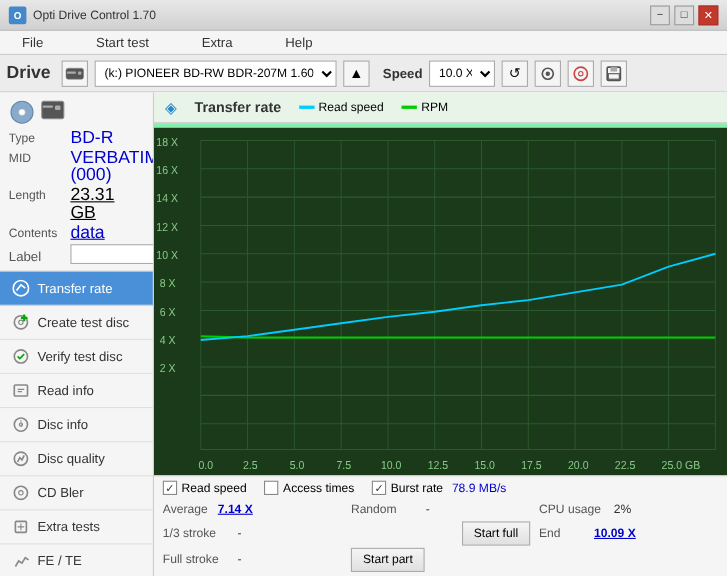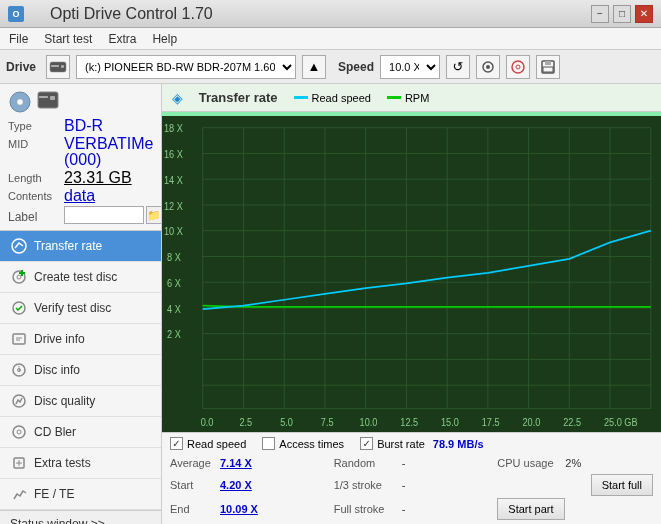--- a/index.html
+++ b/index.html
@@ -24,64 +24,64 @@
     .titlebar-icon {
       width: 16px; height: 16px;
       background: #4488cc;
       border-radius: 2px;
       margin-right: 6px;
       display: flex; align-items: center; justify-content: center;
       color: white; font-size: 9px; font-weight: bold;
     }
     .titlebar-title {
       flex: 1;
-      font-size: 16px;
-      color: #333;
-      margin-left: 20px;
+      font-size: 11px;
+      color: #333;
     }
     .titlebar-buttons {
       display: flex; gap: 4px;
     }
     .titlebar-btn {
       width: 18px; height: 18px;
       border: 1px solid #999;
       background: #ddd;
       display: flex; align-items: center; justify-content: center;
       font-size: 10px;
       cursor: pointer;
       color: #333;
     }
     .titlebar-btn.close { background: #c0392b; color: white; border-color: #a93226; }
     
     .menubar {
       background: #f5f5f5;
       height: 22px;
       display: flex;
       align-items: center;
-      padding: 0 1px;
+      padding: 0 12px;
       border-bottom: 1px solid #ccc;
+      gap: 32px;
     }
     .menu-item {
       padding: 2px 8px;
       cursor: pointer;
       font-size: 12px;
       color: #333;
     }
     
     .toolbar {
       background: #ececec;
       height: 34px;
       display: flex;
       align-items: center;
       padding: 0 6px;
       border-bottom: 1px solid #ccc;
       gap: 6px;
     }
     .toolbar-label {
-      font-size: 12px;
+      font-size: 16px;
       font-weight: bold;
       color: #333;
       margin-right: 4px;
     }
     .drive-select {
       height: 24px;
       font-size: 11px;
       border: 1px solid #aaa;
       background: white;
       padding: 0 4px;
@@ -110,21 +110,21 @@
       padding: 0 4px;
       width: 60px;
     }
     
     .main-layout {
       display: flex;
       height: calc(524px - 84px);
     }
     
     .sidebar {
-      width: 162px;
+      width: 140px;
       background: #f5f5f5;
       border-right: 1px solid #ccc;
       display: flex;
       flex-direction: column;
       overflow: hidden;
     }
     
     .disc-panel {
       padding: 6px 8px;
       border-bottom: 1px solid #ccc;
@@ -277,21 +277,21 @@
       border: 1px solid #888;
       background: white;
       display: flex; align-items: center; justify-content: center;
       font-size: 9px;
       cursor: pointer;
     }
     .cb-box.checked { background: white; }
     .cb-checkmark { color: #333; font-size: 10px; }
     .burst-value {
       color: #0000cc;
-      font-weight: bold;
+      font-weight: normal;
     }
     .stats-grid {
       display: grid;
       grid-template-columns: 1fr 1fr 1fr;
       gap: 2px 8px;
     }
     .stat-row {
       display: flex;
       align-items: center;
       gap: 4px;
@@ -454,21 +454,21 @@
         <span>Verify test disc</span>
       </div>
       <div class="nav-item">
         <span class="nav-icon">
           <svg width="16" height="16" viewBox="0 0 16 16">
             <rect x="2" y="3" width="12" height="10" rx="1" fill="none" stroke="#888" stroke-width="1.5"></rect>
             <line x1="5" y1="7" x2="11" y2="7" stroke="#888" stroke-width="1"></line>
             <line x1="5" y1="9" x2="9" y2="9" stroke="#888" stroke-width="1"></line>
           </svg>
         </span>
-        <span>Drive info</span>
+        <span>Read info</span>
       </div>
       <div class="nav-item">
         <span class="nav-icon">
           <svg width="16" height="16" viewBox="0 0 16 16">
             <circle cx="8" cy="8" r="6" fill="none" stroke="#888" stroke-width="1.5"></circle>
             <circle cx="8" cy="8" r="1.5" fill="none" stroke="#888" stroke-width="1"></circle>
             <line x1="8" y1="4" x2="8" y2="5.5" stroke="#888" stroke-width="1"></line>
             <text x="7.5" y="10" fill="#888" font-size="6" font-weight="bold">i</text>
           </svg>
         </span>
@@ -622,24 +622,20 @@
         <div class="stat-row">
           <span class="stat-sub-label">Random</span>
           <span class="stat-sub-value">-</span>
         </div>
         <div class="stat-row">
           <span class="stat-sub-label">CPU usage</span>
           <span class="stat-sub-value">2%</span>
         </div>
 
         <div class="stat-row">
-          <span class="stat-label">Start</span>
-          <span class="stat-value">4.20 X</span>
-        </div>
-        <div class="stat-row">
           <span class="stat-sub-label">1/3 stroke</span>
           <span class="stat-sub-value">-</span>
         </div>
         <div class="stat-row" style="justify-content:flex-end;">
           <button class="start-btn">Start full</button>
         </div>
 
         <div class="stat-row">
           <span class="stat-label">End</span>
           <span class="stat-value">10.09 X</span>

